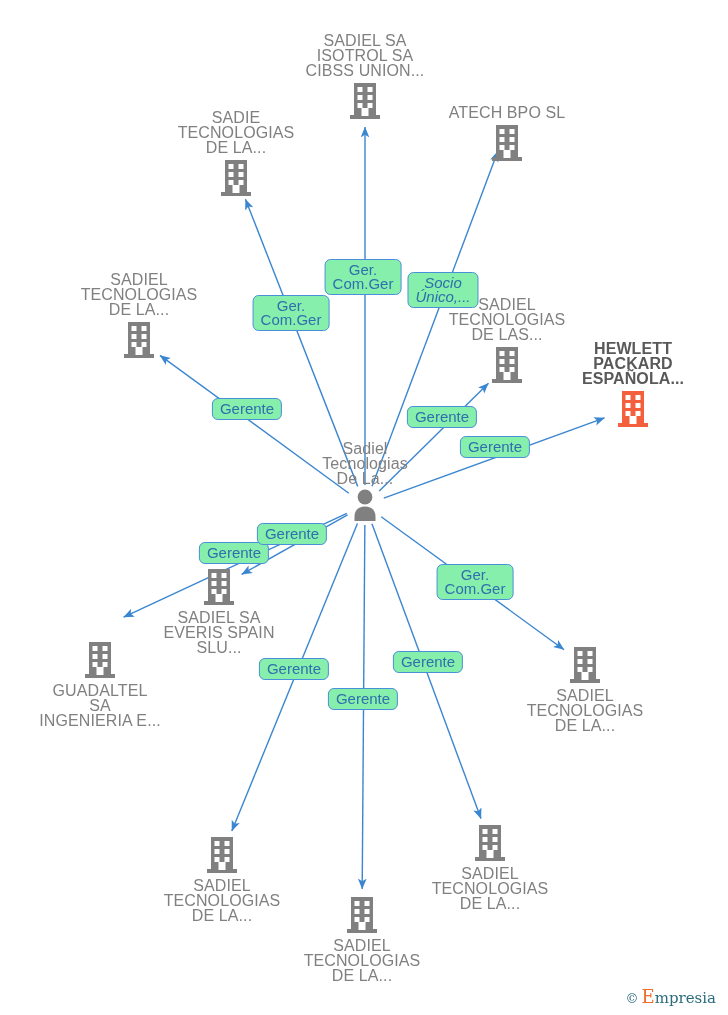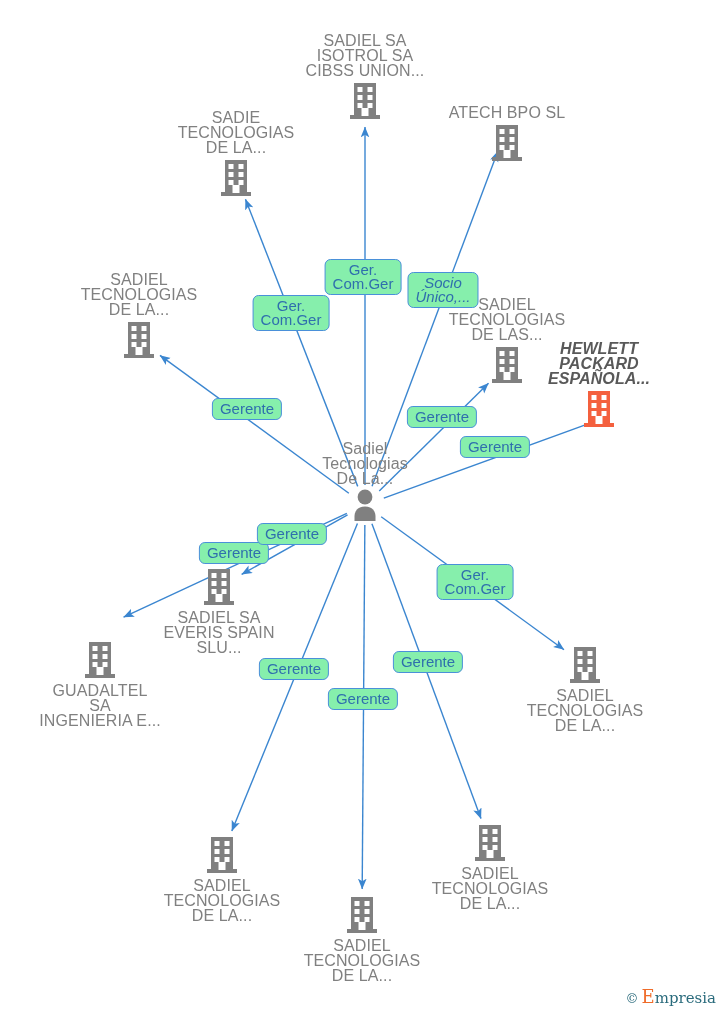--- a/index.html
+++ b/index.html
@@ -180,21 +180,21 @@
             <rect x="2" y="34" width="30" height="4" fill="#808080"></rect>
             <rect x="9.5" y="6" width="5" height="5" fill="#ffffff"></rect>
             <rect x="19.5" y="6" width="5" height="5" fill="#ffffff"></rect>
             <rect x="9.5" y="14" width="5" height="5" fill="#ffffff"></rect>
             <rect x="19.5" y="14" width="5" height="5" fill="#ffffff"></rect>
             <rect x="9.5" y="22" width="5" height="5" fill="#ffffff"></rect>
             <rect x="19.5" y="22" width="5" height="5" fill="#ffffff"></rect>
             <rect x="13.5" y="27" width="7" height="8" fill="#ffffff"></rect>
           </svg></div>
       </div>
-      <div class="node caption-top highlight" style="left: 599px; top: 341px; font-style: italic;">
+      <div class="node caption-top highlight" style="left: 633px; top: 341px;">
         <div class="caption">HEWLETT
 PACKARD
 ESPAÑOLA...</div>
         <div class="glyph"><svg width="34" height="40" viewBox="0 0 34 40">
             <rect x="6" y="2" width="22" height="33" fill="#f4603e"></rect>
             <rect x="2" y="34" width="30" height="4" fill="#f4603e"></rect>
             <rect x="9.5" y="6" width="5" height="5" fill="#ffffff"></rect>
             <rect x="19.5" y="6" width="5" height="5" fill="#ffffff"></rect>
             <rect x="9.5" y="14" width="5" height="5" fill="#ffffff"></rect>
             <rect x="19.5" y="14" width="5" height="5" fill="#ffffff"></rect>

